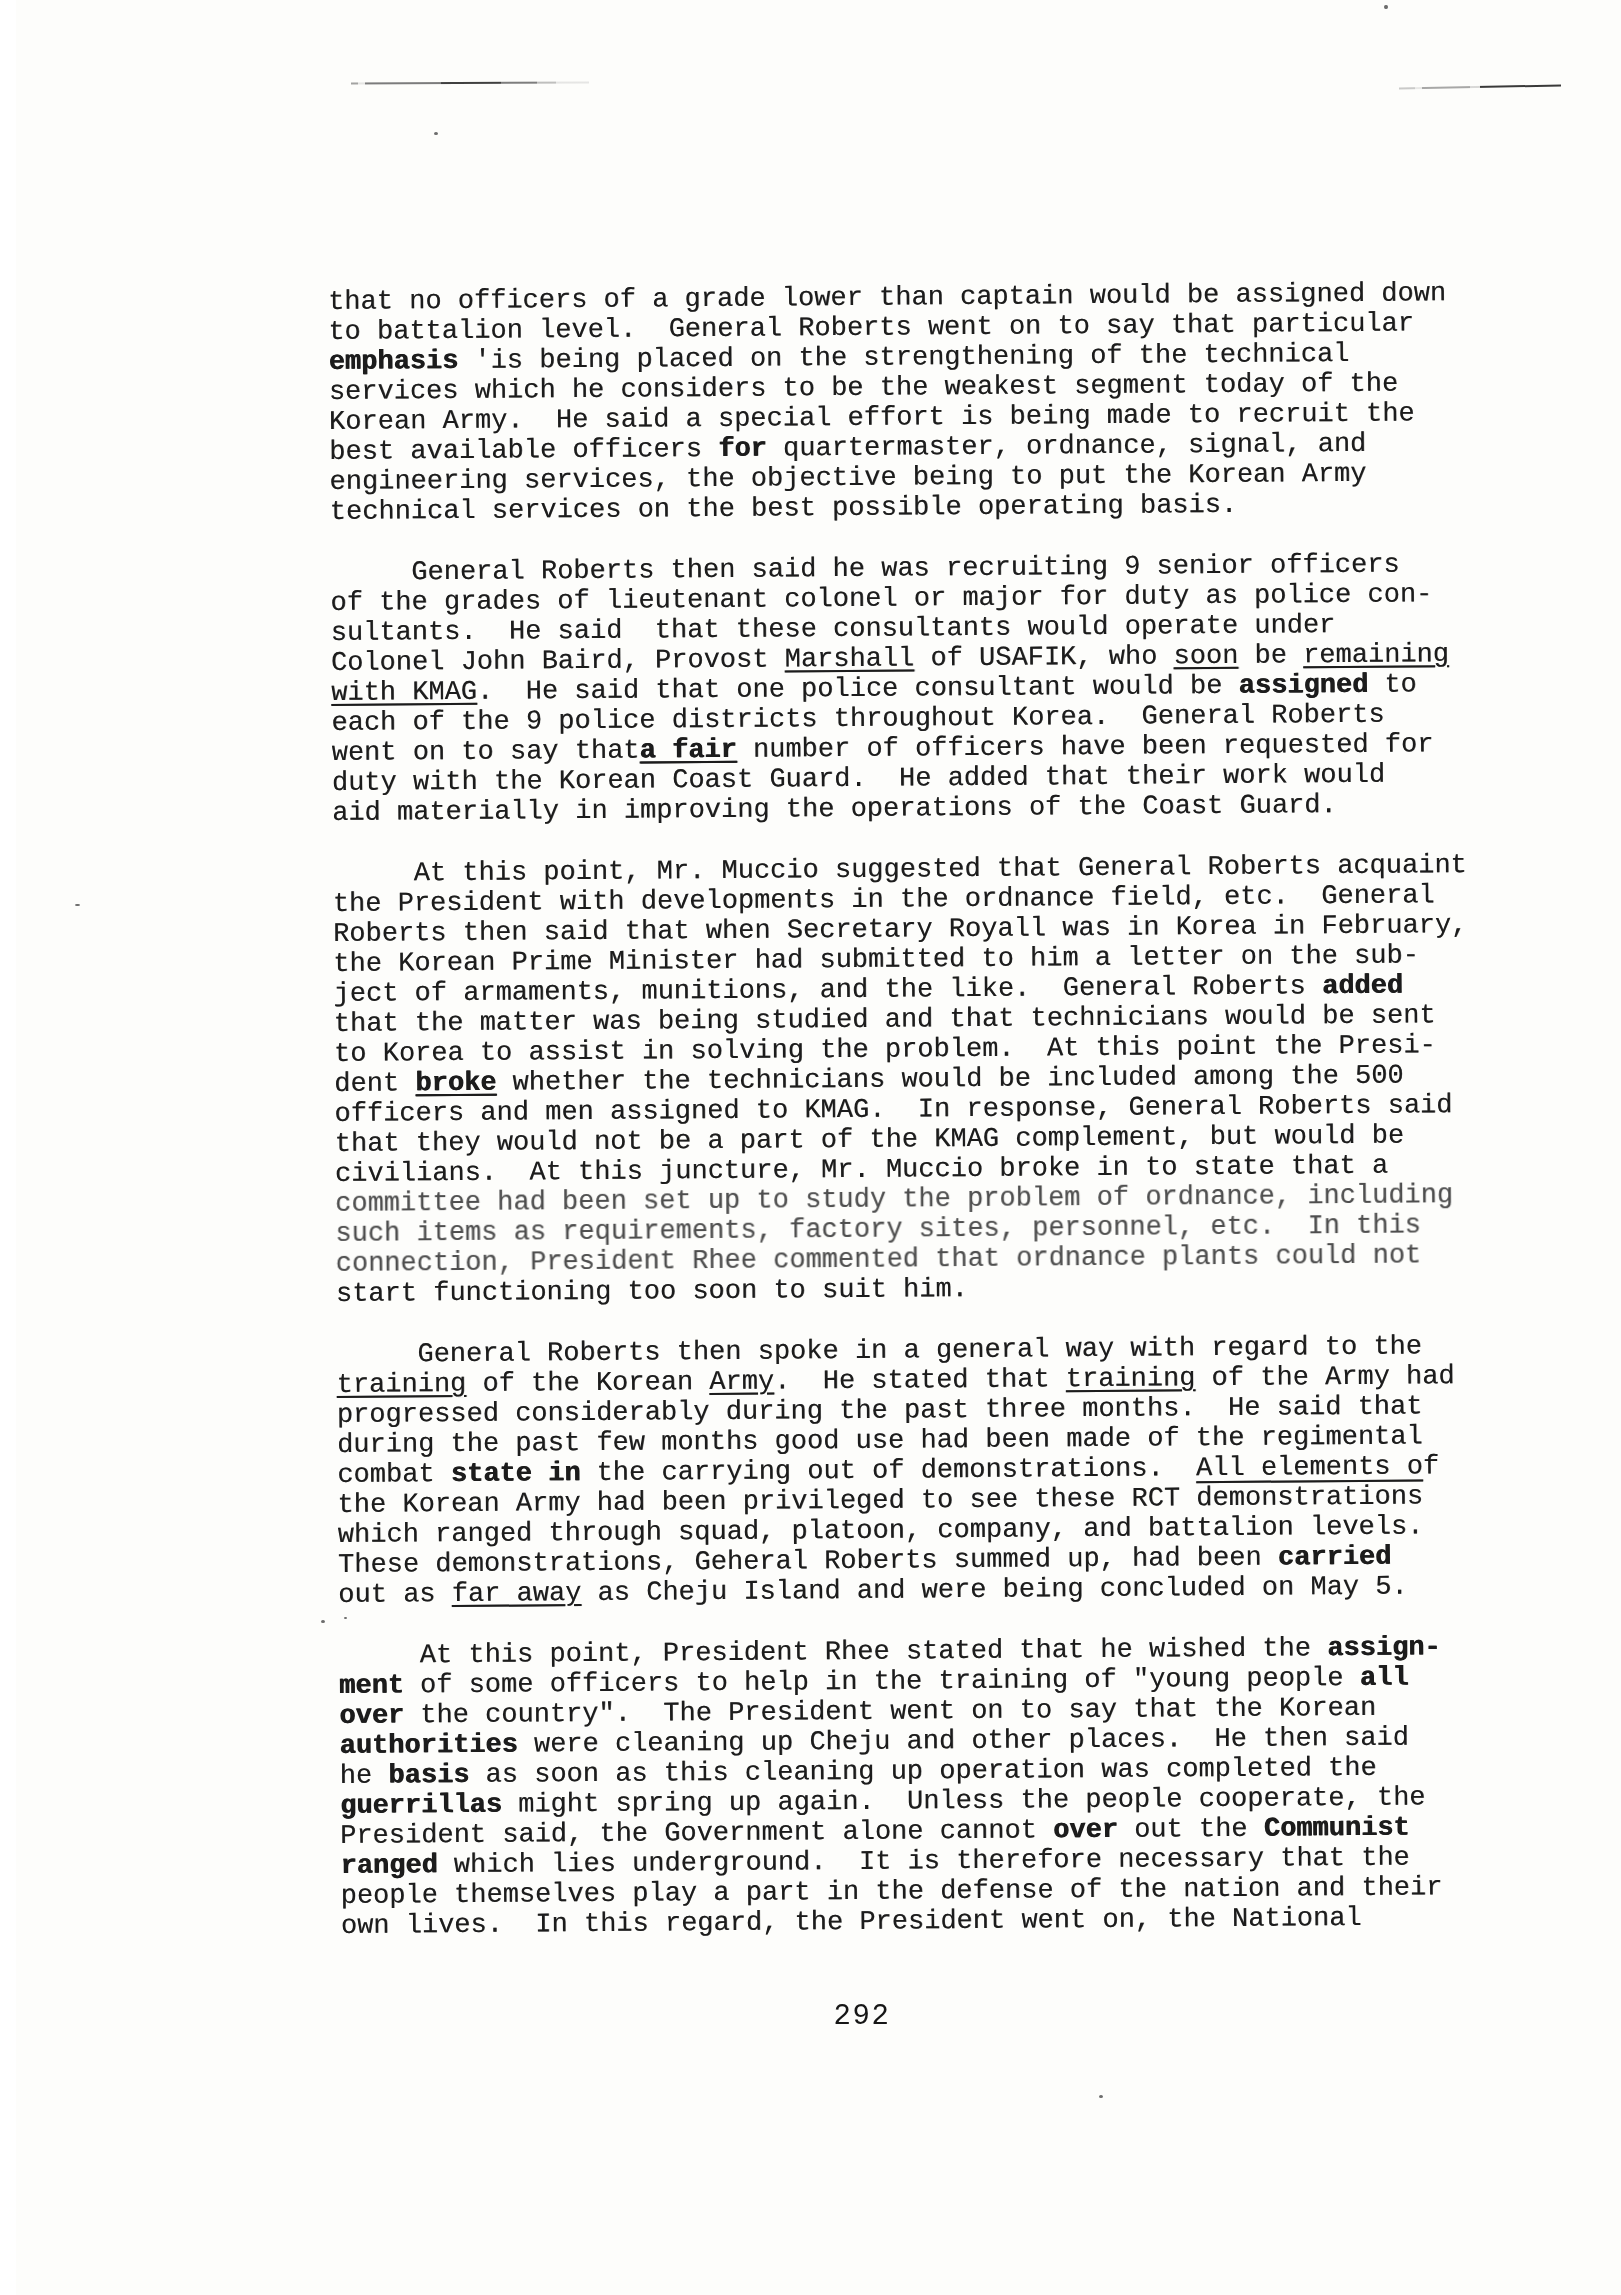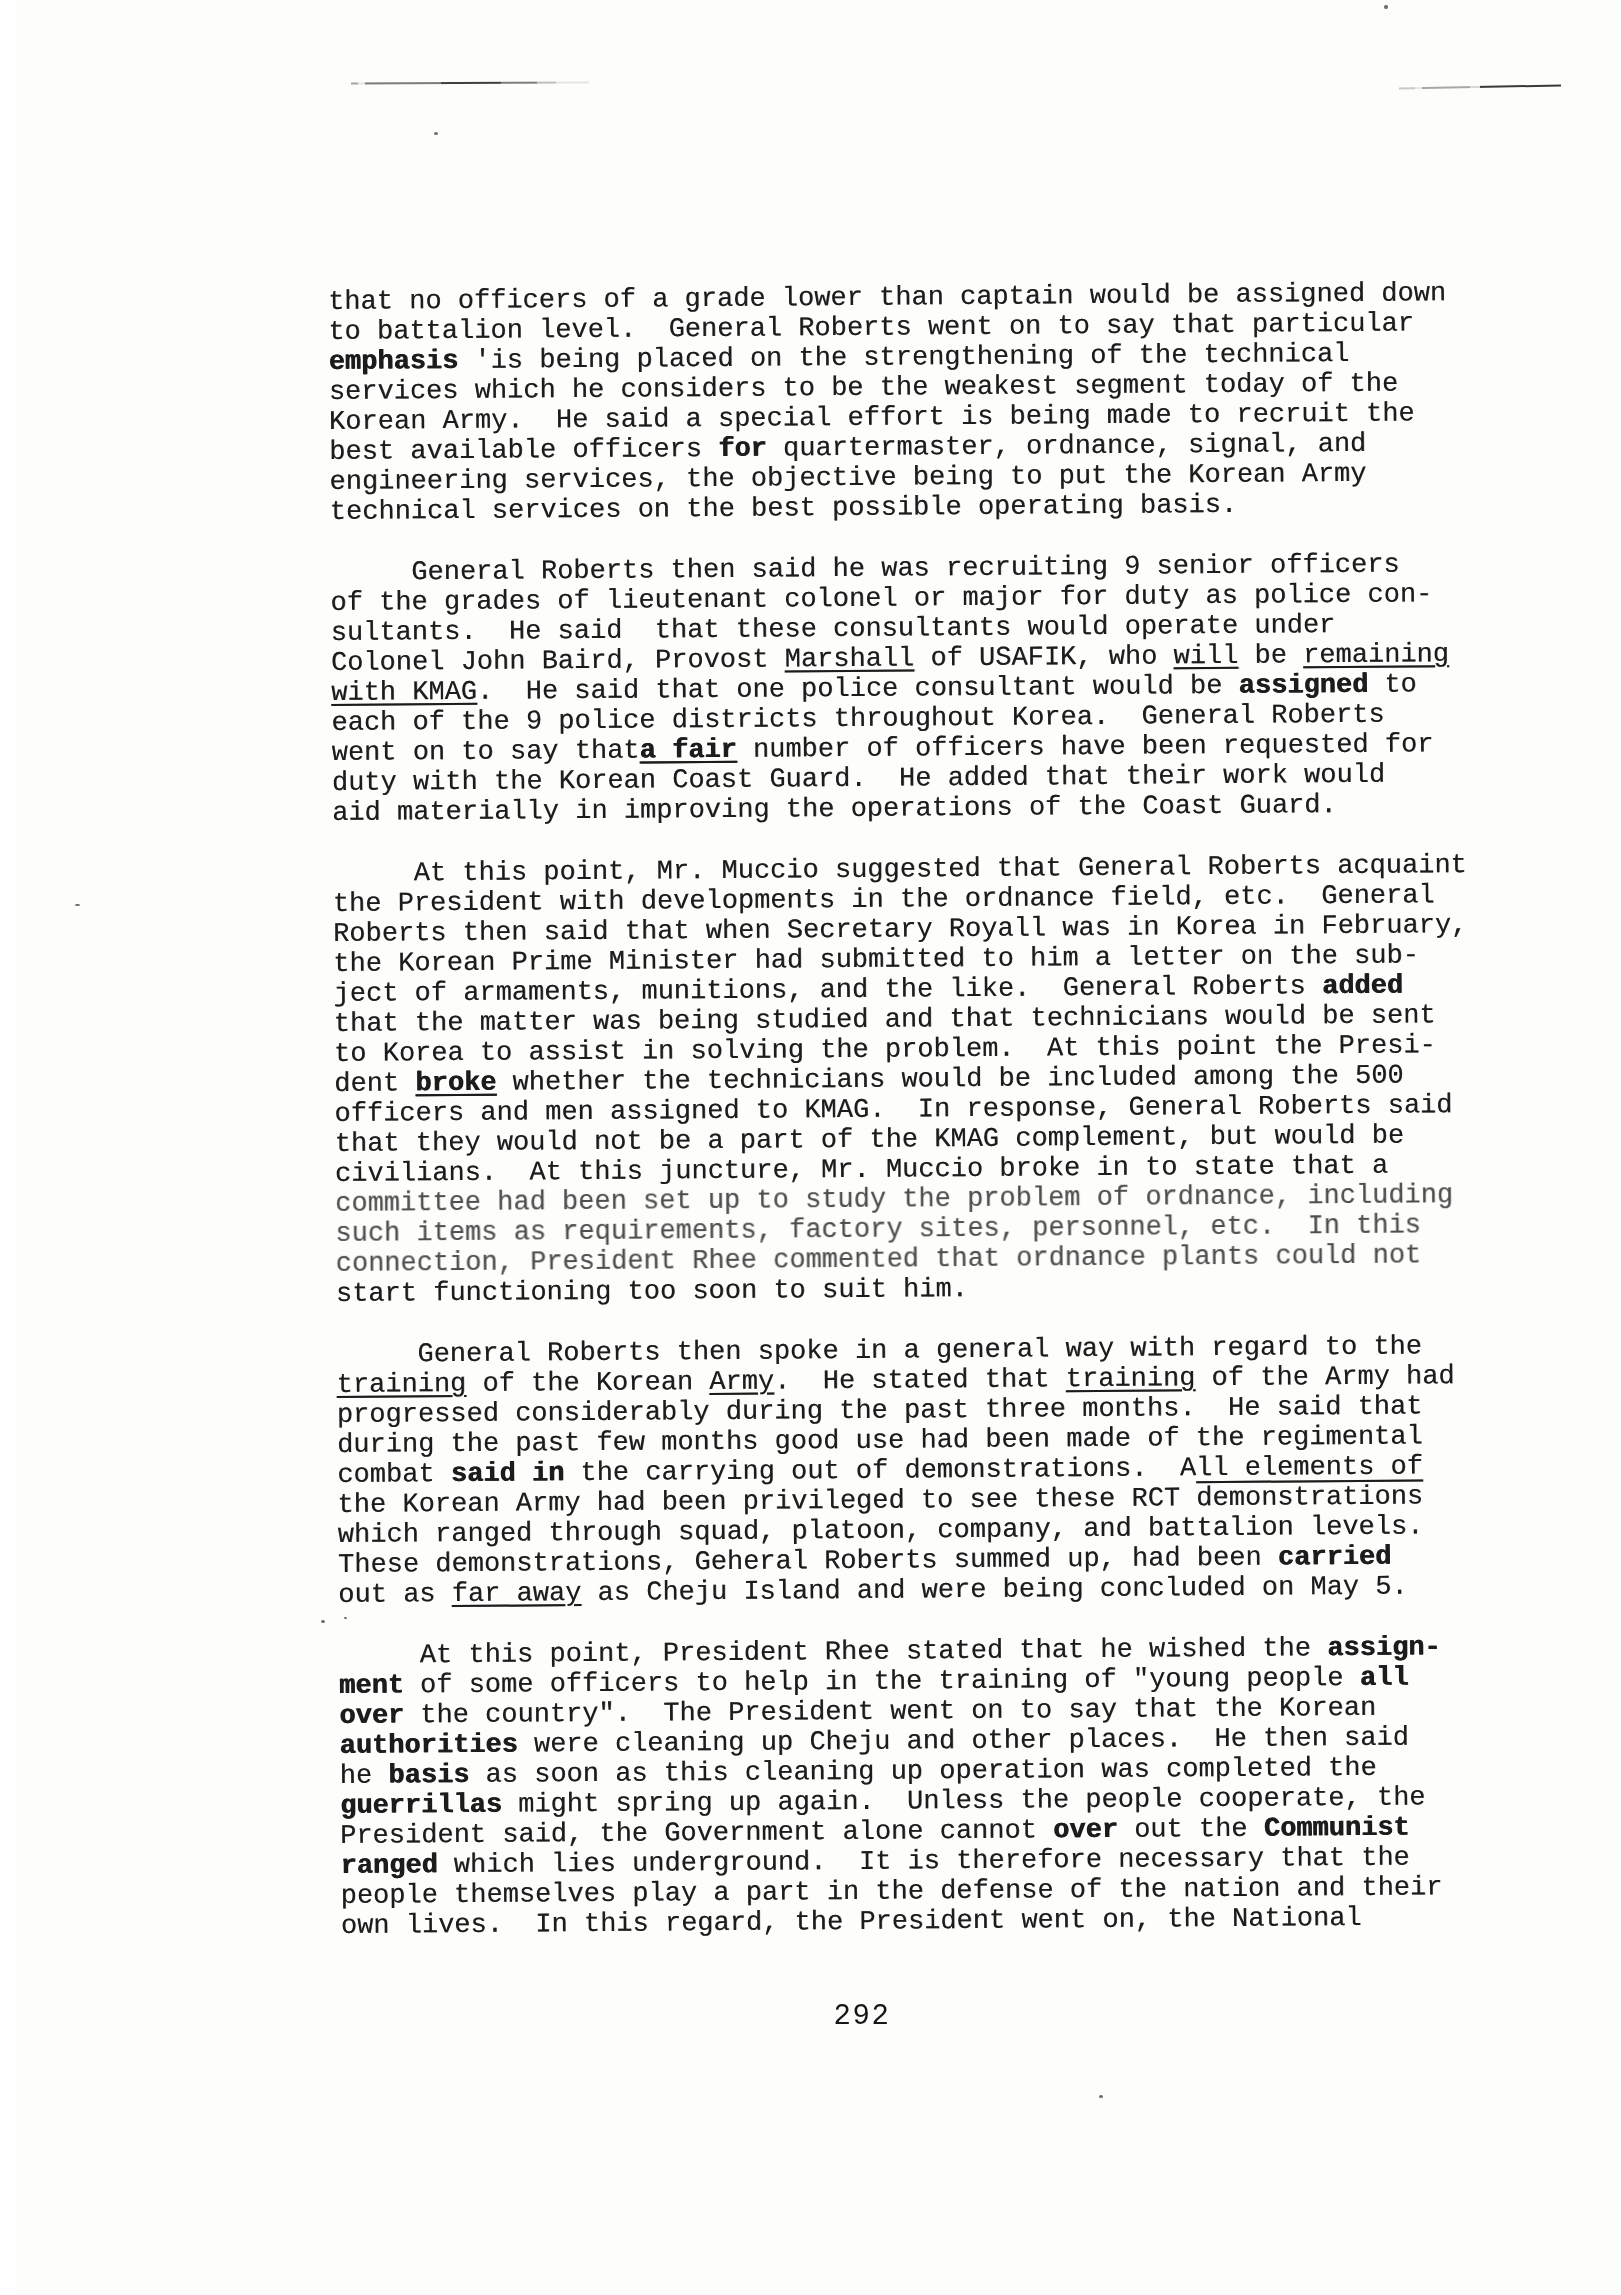--- a/index.html
+++ b/index.html
@@ -101,21 +101,21 @@
         <div class="line">services which he considers to be the weakest segment today of the</div>
         <div class="line">Korean Army.  He said a special effort is being made to recruit the</div>
         <div class="line">best available officers <span class="ov">for</span> quartermaster, ordnance, signal, and</div>
         <div class="line">engineering services, the objective being to put the Korean Army</div>
         <div class="line">technical services on the best possible operating basis.</div>
       </div>
       <div class="paragraph">
         <div class="line">     General Roberts then said he was recruiting 9 senior officers</div>
         <div class="line">of the grades of lieutenant colonel or major for duty as police con-</div>
         <div class="line">sultants.  He said  that these consultants would operate under</div>
-        <div class="line">Colonel John Baird, Provost <span class="un">Marshall</span> of USAFIK, who <span class="un">will</span> be <span class="un">remaining</span></div>
+        <div class="line">Colonel John Baird, Provost <span class="un">Marshall</span> of USAFIK, who <span class="un">soon</span> be <span class="un">remaining</span></div>
         <div class="line"><span class="un">with KMAG</span>.  He said that one police consultant would be <span class="ov">assigned</span> to</div>
         <div class="line">each of the 9 police districts throughout Korea.  General Roberts</div>
         <div class="line">went on to say that<span class="ov"><span class="un">a fair</span></span> number of officers have been requested for</div>
         <div class="line">duty with the Korean Coast Guard.  He added that their work would</div>
         <div class="line">aid materially in improving the operations of the Coast Guard.</div>
       </div>
       <div class="paragraph">
         <div class="line">     At this point, Mr. Muccio suggested that General Roberts acquaint</div>
         <div class="line">the President with developments in the ordnance field, etc.  General</div>
         <div class="line">Roberts then said that when Secretary Royall was in Korea in February,</div>
@@ -130,21 +130,21 @@
         <div class="line"><span class="fd">committee had been set up to study the problem of ordnance, including</span></div>
         <div class="line"><span class="fd">such items as requirements, factory sites, personnel, etc.  In this</span></div>
         <div class="line"><span class="fd">connection, President Rhee commented that ordnance plants could not</span></div>
         <div class="line">start functioning too soon to suit him.</div>
       </div>
       <div class="paragraph">
         <div class="line">     General Roberts then spoke in a general way with regard to the</div>
         <div class="line"><span class="un">training</span> of the Korean <span class="un">Army</span>.  He stated that <span class="un">training</span> of the Army had</div>
         <div class="line">progressed considerably during the past three months.  He said that</div>
         <div class="line">during the past few months good use had been made of the regimental</div>
-        <div class="line">combat <span class="ov">said in</span> the carrying out of demonstrations.  All elements of</div>
+        <div class="line">combat <span class="ov">state in</span> the carrying out of demonstrations.  All elements of</div>
         <div class="line">the Korean Army had been privileged to see these RCT <span class="ol">demonstrations</span></div>
         <div class="line">which ranged through squad, platoon, company, and battalion levels.</div>
         <div class="line">These demonstrations, Geheral Roberts summed up, had been <span class="ov">carried</span></div>
         <div class="line">out as <span class="un">far away</span> as Cheju Island and were being concluded on May 5.</div>
       </div>
       <div class="paragraph">
         <div class="line">     At this point, President Rhee stated that he wished the <span class="ov">assign-</span></div>
         <div class="line"><span class="ov">ment</span> of some officers to help in the training of "young people <span class="ov">all</span></div>
         <div class="line"><span class="ov">over</span> the country".  The President went on to say that the Korean</div>
         <div class="line"><span class="ov">authorities</span> were cleaning up Cheju and other places.  He then said</div>

